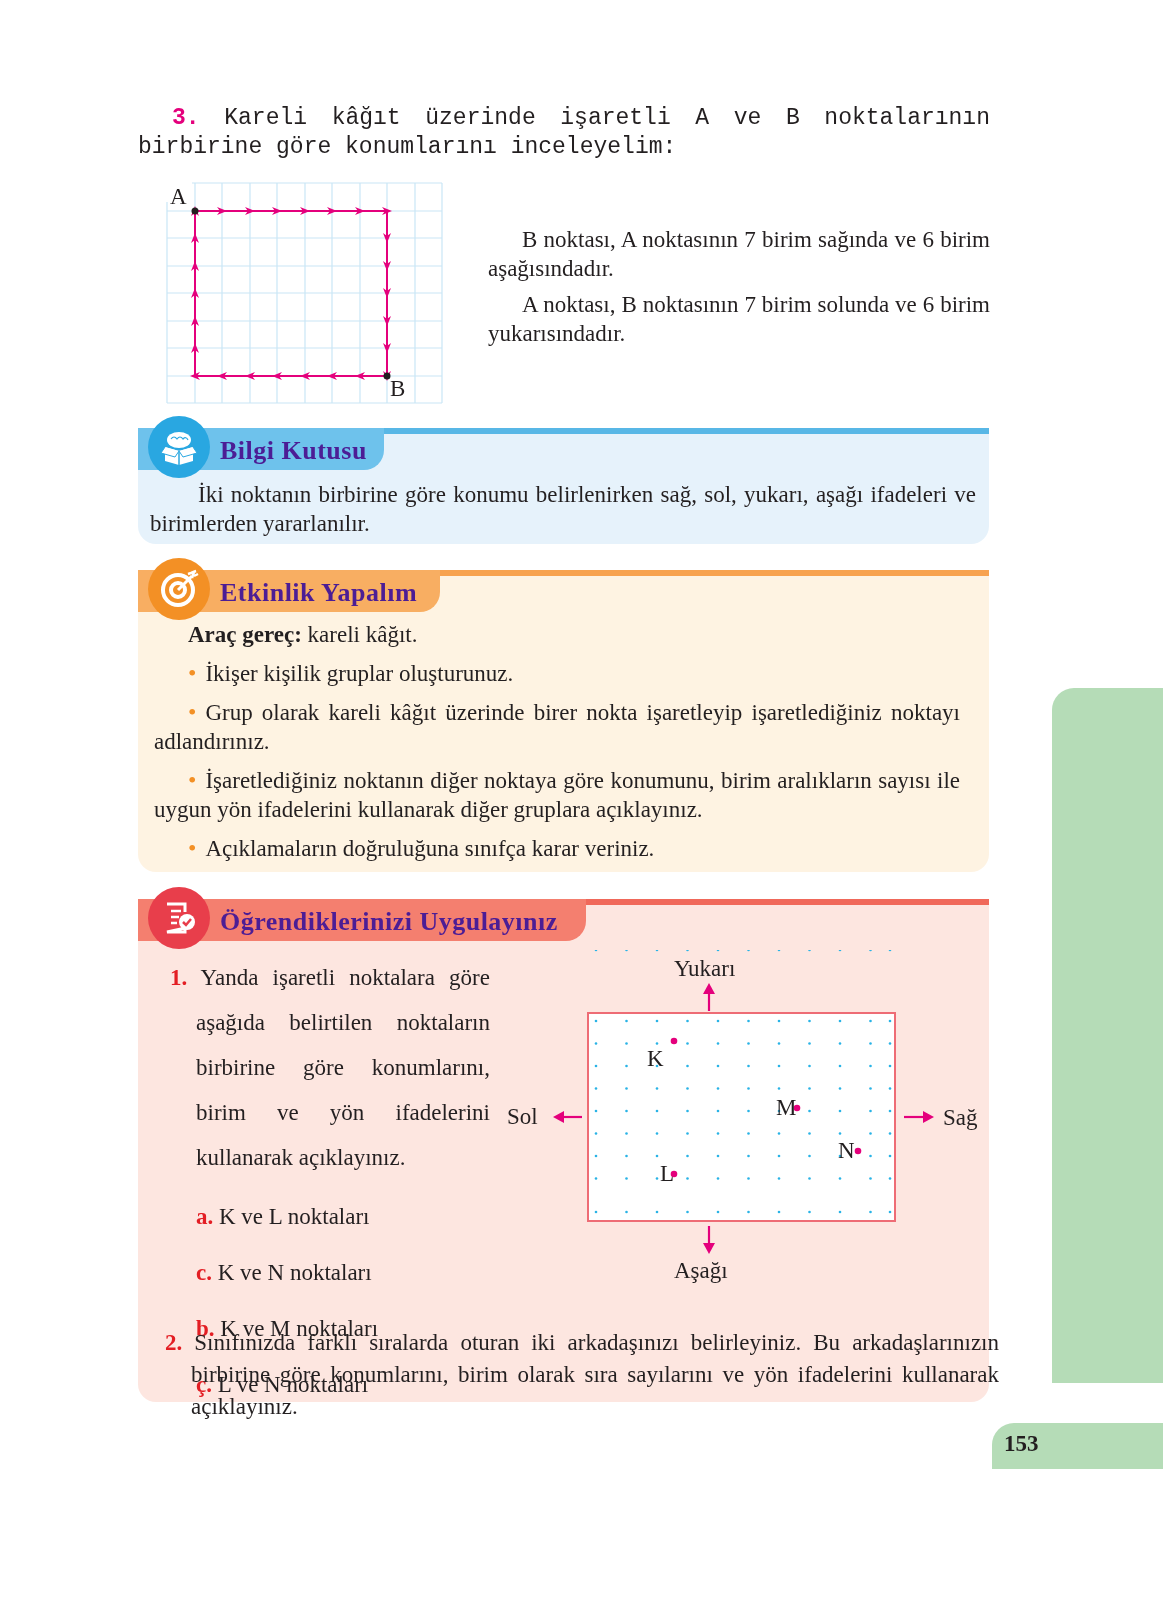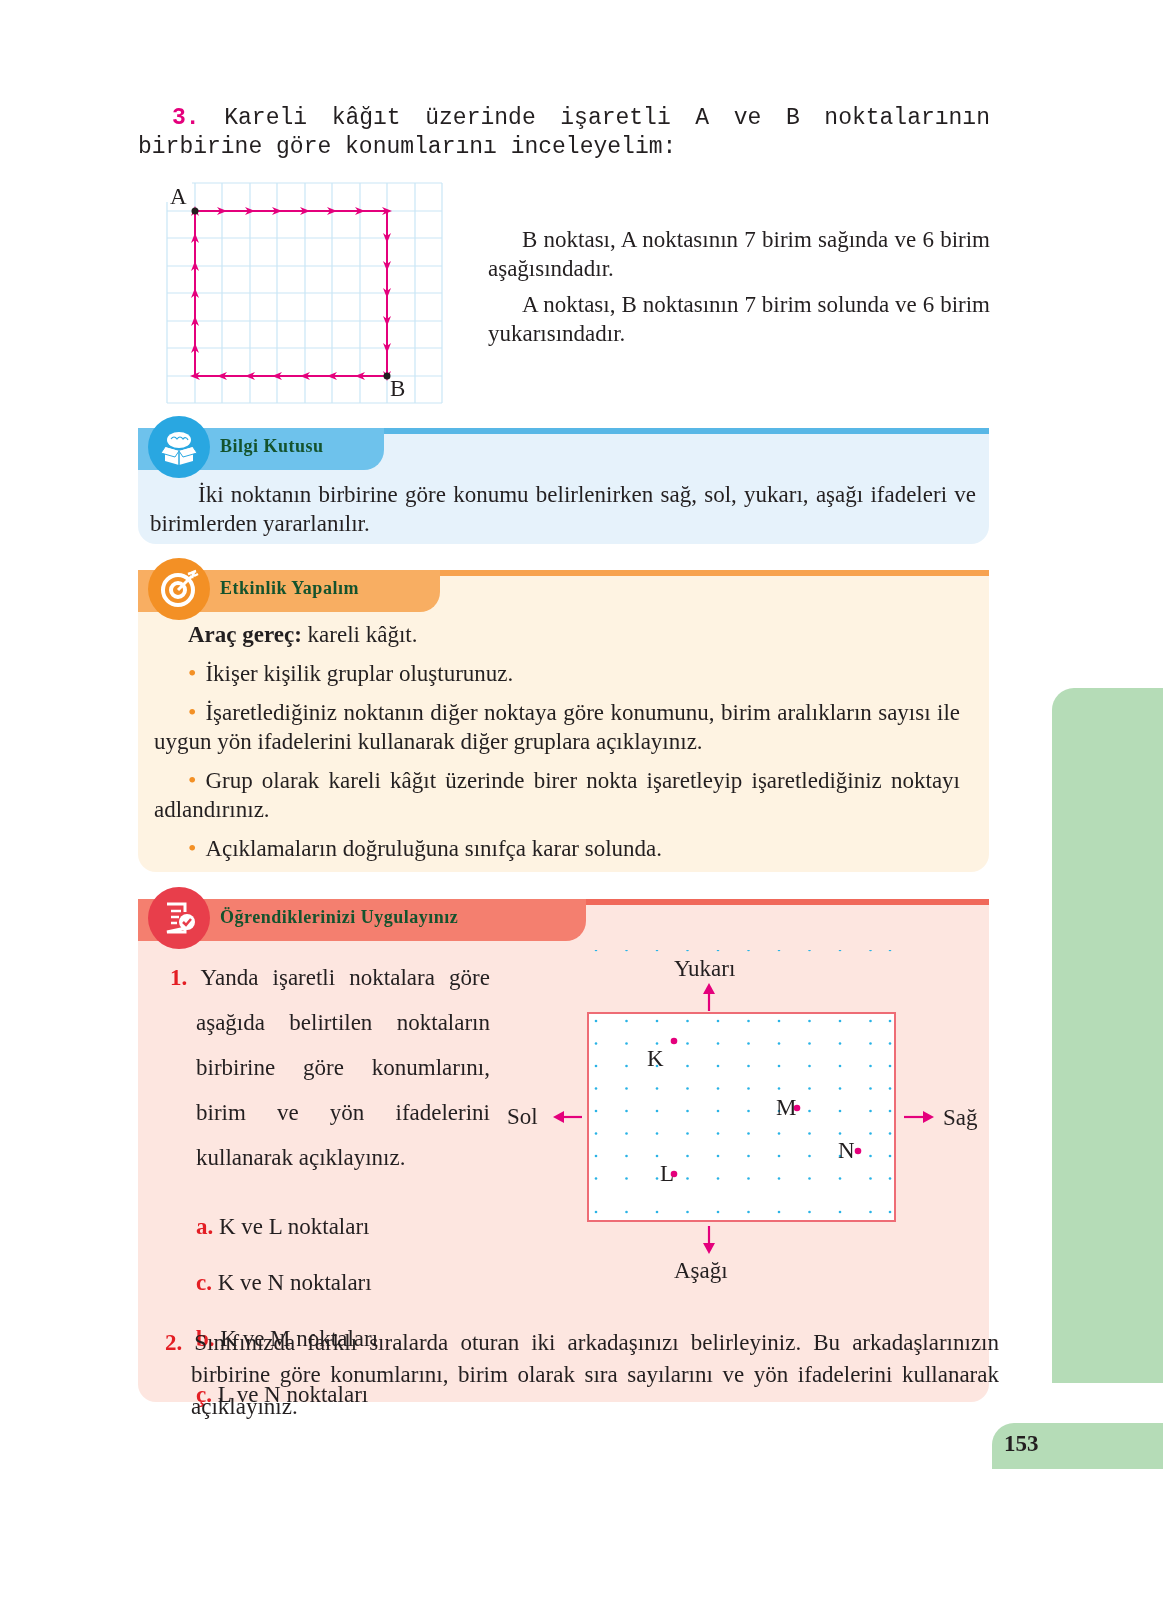--- a/index.html
+++ b/index.html
@@ -25,21 +25,21 @@
   #explain p { margin:0 0 7px 0; text-indent:34px; text-align:justify; }
 
   
   .box { position:absolute; left:138px; width:851px; border-radius:0 0 18px 18px; }
   .box .bar { position:absolute; left:0; right:0; top:0; height:6px; }
   .box .tab {
     position:absolute; top:0; left:0; height:42px; border-radius:0 0 20px 0;
     display:flex; align-items:center;
   }
   .box .tab-label {
-    color:#14532d; font-weight:bold; font-size:18px; letter-spacing:0.5px;
+    color:#4c1d95; font-weight:bold; font-size:26px; letter-spacing:0.5px;
     position:absolute; left:82px; top:8px; white-space:nowrap;
   }
   .box .badge {
     position:absolute; left:10px; top:-12px; width:62px; height:62px; border-radius:50%;
     display:flex; align-items:center; justify-content:center;
   }
 
   #bilgi { top:428px; height:116px; background:#e6f2fb; }
   #bilgi .bar { background:#58b7e6; }
   #bilgi .tab { width:246px; background:#6ec2ec; }
@@ -55,21 +55,21 @@
   .bullet::before { content:"•"; color:#f39025; margin-right:9px; font-size:24px; }
   .ind { text-indent:34px; }
 
   #ogren { top:899px; height:503px; background:#fde6e0; }
   #ogren .bar { background:#f0685a; }
   #ogren .tab { width:448px; background:#f47f6f; }
   #ogren .badge { background:#e83e4b; }
 
   #q1 { left:170px; top:955px; width:320px; }
   #q1 .body { padding-left:26px; text-indent:-26px; }
-  #q1 .sub { margin-left:26px; margin-top:24px; }
+  #q1 .sub { margin-left:26px; margin-top:14px; }
   #q2 { left:165px; top:1304px; width:808px; padding-left:26px; text-indent:-26px;margin-top:23px; }
 
   
   #dotfig { left:500px; top:950px; width:490px; height:340px; }
 
   
   #sidetab { left:1052px; top:688px; width:111px; height:695px; background:#b5dcb7; border-radius:22px 0 0 0; }
   #pagenum-tab { left:992px; top:1423px; width:171px; height:46px; background:#b5dcb7; border-radius:22px 0 0 0; }
   #pagenum { left:1004px; top:1431px; font-weight:bold; font-size:23px; font-family:"Liberation Serif", serif; }
 </style>
@@ -181,23 +181,23 @@
     <svg width="42" height="42" viewBox="0 0 42 42">
       <circle cx="20" cy="22" r="15" stroke="#fff" stroke-width="4" fill="none"></circle>
       <circle cx="20" cy="22" r="7" stroke="#fff" stroke-width="4" fill="none"></circle>
       <path d="M20,22 L34,8" stroke="#fff" stroke-width="3"></path>
       <path d="M30,6 L36,4 L34,10 M33,5 L38,3 M36,8 L40,6" stroke="#fff" stroke-width="2.5" fill="none"></path>
     </svg>
   </div>
   <div id="etk-content" class="txt">
     <p style="padding-left:34px;"><b>Araç gereç:</b> <span>kareli kâğıt.</span></p>
     <p class="bullet ind justify">İkişer kişilik gruplar oluşturunuz.</p>
+    <p class="bullet ind justify">Grup olarak kareli kâğıt üzerinde birer nokta işaretleyip işaretlediğiniz noktayı adlandırınız.</p>
     <p class="bullet ind justify">İşaretlediğiniz noktanın diğer noktaya göre konumunu, birim aralıkların sayısı ile uygun yön ifadelerini kullanarak diğer gruplara açıklayınız.</p>
-    <p class="bullet ind justify">Grup olarak kareli kâğıt üzerinde birer nokta işaretleyip işaretlediğiniz noktayı adlandırınız.</p>
-    <p class="bullet ind justify">Açıklamaların doğruluğuna sınıfça karar solunda.</p>
+    <p class="bullet ind justify">Açıklamaların doğruluğuna sınıfça karar veriniz.</p>
   </div>
 </div>
 
 <div id="ogren" class="box">
   <div class="bar"></div>
   <div class="tab">
     <span class="tab-label">Öğrendiklerinizi Uygulayınız</span>
   </div>
   <div class="badge">
     <svg width="40" height="40" viewBox="0 0 40 40">

